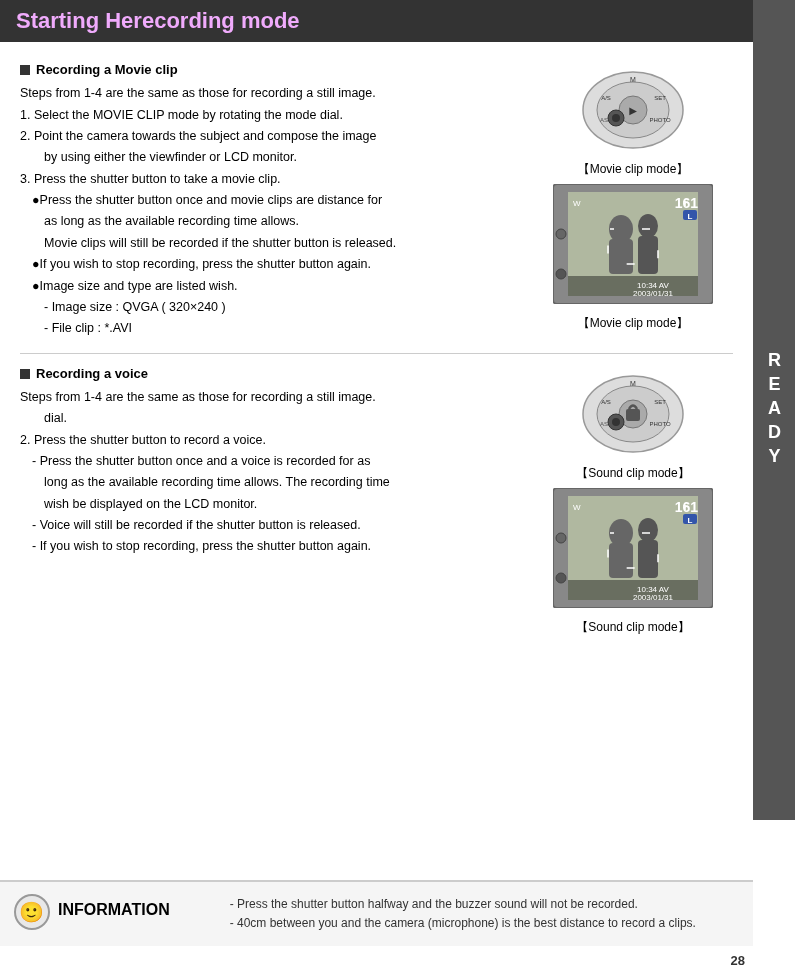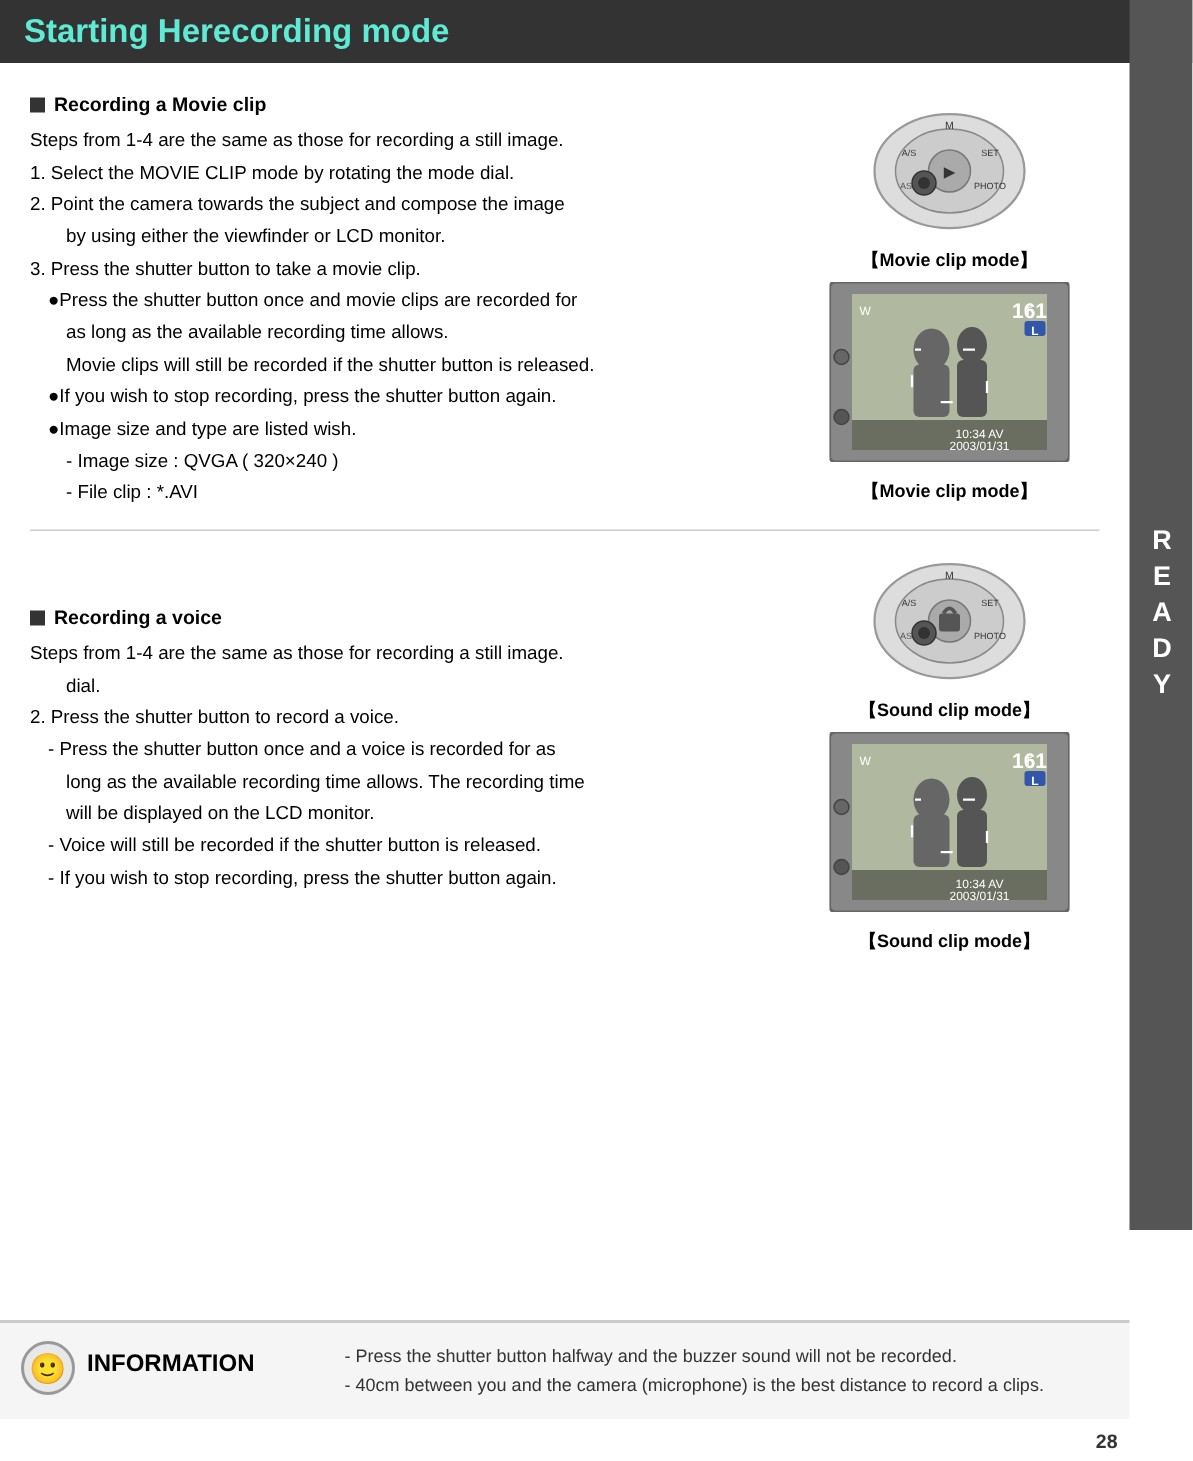--- a/index.html
+++ b/index.html
@@ -14,21 +14,21 @@
     }
 
     
     .page-header {
       background: #333;
       padding: 8px 16px;
       display: flex;
       align-items: center;
     }
     .page-header h1 {
-      color: #5eead4;
+      color: #f0abfc;
       font-size: 22px;
       font-weight: bold;
     }
 
     
     .ready-sidebar {
       position: absolute;
       right: 0;
       top: 0;
       width: 42px;
@@ -54,21 +54,20 @@
     .main-content {
       padding: 10px 20px 10px 20px;
       margin-right: 42px;
     }
 
     
     .section {
       display: flex;
       gap: 28px;
       margin-bottom: 12px;
-      align-items: center;
     }
     .section-text {
       flex: 1;
       font-size: 12.5px;
       line-height: 1.55;
     }
     .section-images {
       display: flex;
       flex-direction: column;
       align-items: center;
@@ -87,21 +86,21 @@
     .bullet-square {
       display: inline-block;
       width: 10px;
       height: 10px;
       background: #333;
     }
 
     .mode-label {
       font-size: 12px;
       text-align: center;
-      font-weight: bold;
+      font-weight: normal;
       margin-top: 2px;
     }
 
     
     .dial-svg { width: 110px; height: 90px; }
     .lcd-svg { width: 160px; height: 120px; }
 
     
     .divider {
       border: none;
@@ -179,21 +178,21 @@
     <div class="section-text">
       <div class="section-heading">
         <span class="bullet-square"></span>
         <span>Recording a Movie clip</span>
       </div>
       <p>Steps from 1-4 are the same as those for recording a still image.</p>
       <p>1. Select the MOVIE CLIP mode by rotating the mode dial.</p>
       <p>2. Point the camera towards the subject and compose the image</p>
       <p class="indent2">by using either the viewfinder or LCD monitor.</p>
       <p>3. Press the shutter button to take a movie clip.</p>
-      <p class="indent1">●Press the shutter button once and movie clips are recorded for</p>
+      <p class="indent1">●Press the shutter button once and movie clips are distance for</p>
       <p class="indent2">as long as the available recording time allows.</p>
       <p class="indent2">Movie clips will still be recorded if the shutter button is released.</p>
       <p class="indent1">●If you wish to stop recording, press the shutter button again.</p>
       <p class="indent1">●Image size and type are listed wish.</p>
       <p class="indent2">- Image size : QVGA ( 320×240 )</p>
       <p class="indent2">- File clip : *.AVI</p>
     </div>
     <div class="section-images">
 
       <div>
@@ -261,21 +260,21 @@
     <div class="section-text">
       <div class="section-heading">
         <span class="bullet-square"></span>
         <span>Recording a voice</span>
       </div>
       <p>Steps from 1-4 are the same as those for recording a still image.</p>
       <p class="indent2">dial.</p>
       <p>2. Press the shutter button to record a voice.</p>
       <p class="indent1"> - Press the shutter button once and a voice is recorded for as</p>
       <p class="indent2">long as the available recording time allows. The recording time</p>
-      <p class="indent2">will be displayed on the LCD monitor.</p>
+      <p class="indent2">wish be displayed on the LCD monitor.</p>
       <p class="indent1"> - Voice will still be recorded if the shutter button is released.</p>
       <p class="indent1"> - If you wish to stop recording, press the shutter button again.</p>
     </div>
     <div class="section-images">
 
       <div>
         <svg class="dial-svg" viewBox="0 0 110 90">
           <ellipse cx="55" cy="50" rx="50" ry="38" fill="#ddd" stroke="#999" stroke-width="1.5"></ellipse>
           <ellipse cx="55" cy="50" rx="36" ry="28" fill="#ccc" stroke="#888" stroke-width="1"></ellipse>
           <circle cx="55" cy="50" r="14" fill="#aaa" stroke="#777" stroke-width="1"></circle>

